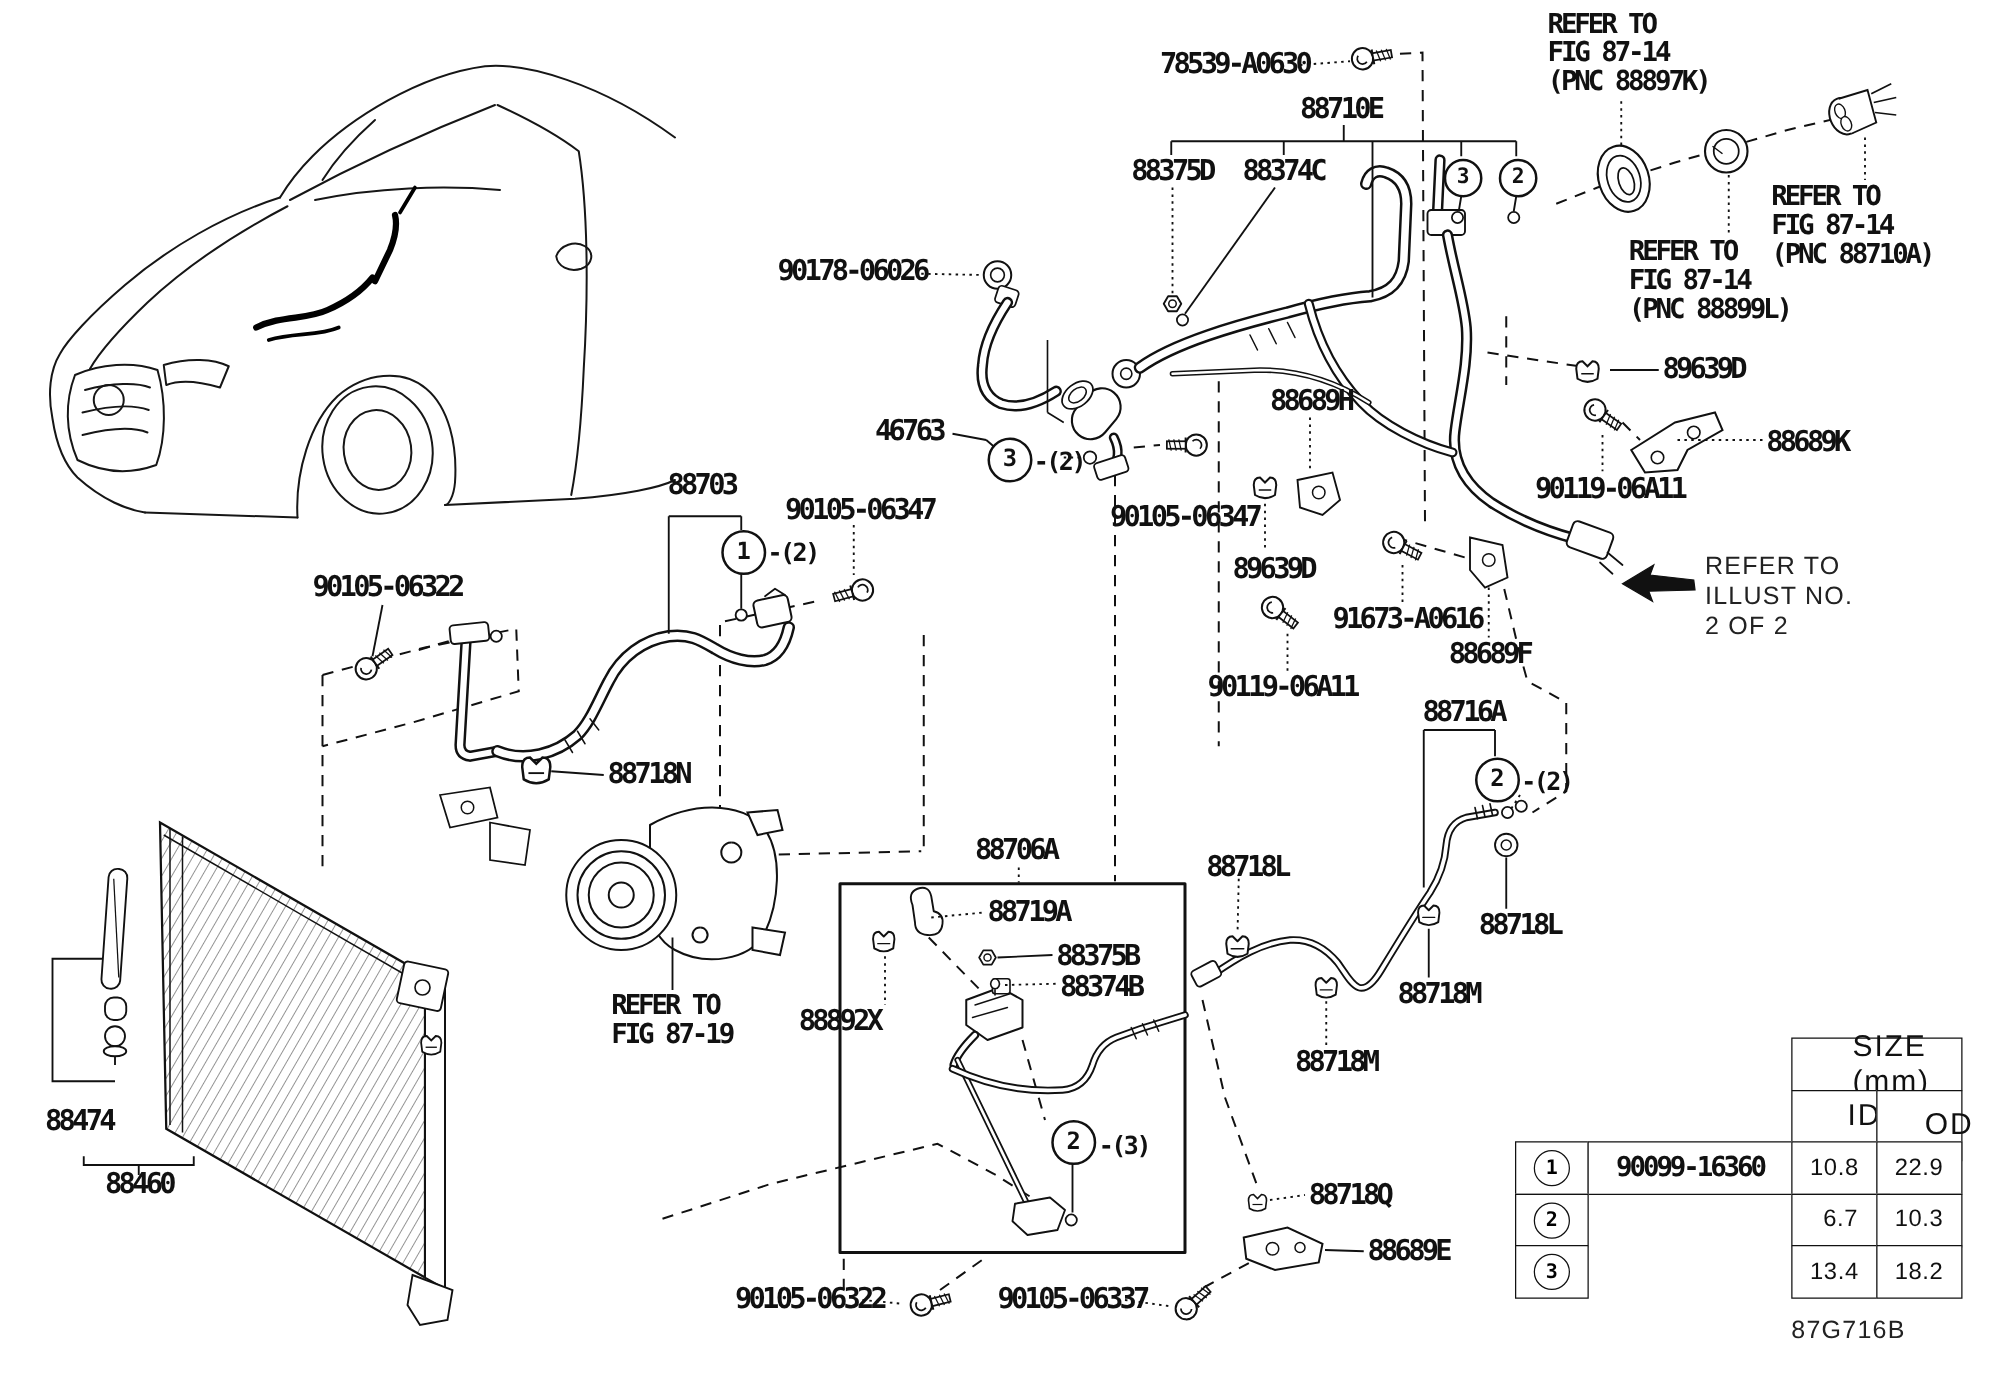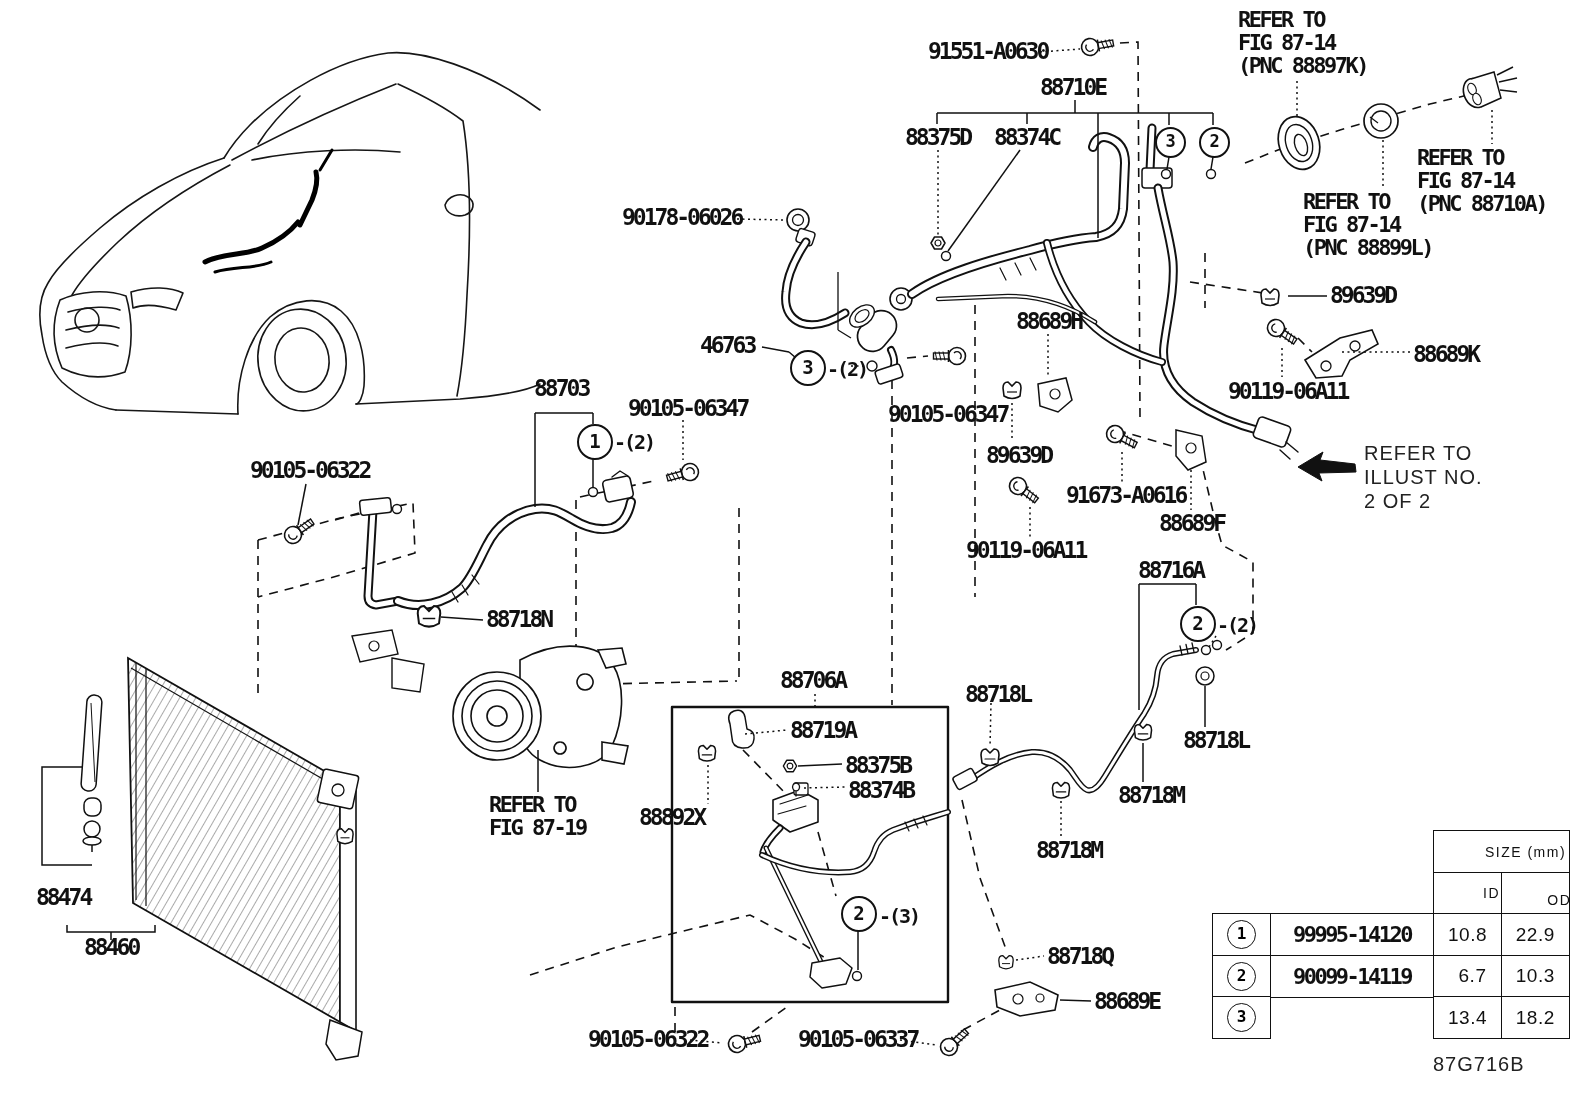--- a/index.html
+++ b/index.html
@@ -13,21 +13,21 @@
   .lt{position:absolute;font-family:"Liberation Sans",sans-serif;font-size:20px;color:#222;
       letter-spacing:1px;white-space:pre;line-height:24px;}
   .co{position:absolute;width:32px;height:32px;border:2.2px solid #111;border-radius:50%;
       text-align:center;line-height:30px;font-size:19px;font-weight:700;color:#111;background:#fff;}
   .co.sm{width:27px;height:27px;line-height:25px;font-size:17px;}
   .qty{position:absolute;font-size:20px;font-weight:700;letter-spacing:-2px;color:#111;white-space:pre;}
   
   #tbl{position:absolute;left:1212px;top:830px;width:358px;height:208px;}
   .cell{position:absolute;border:1.6px solid #111;box-sizing:border-box;display:flex;
         align-items:center;justify-content:center;background:#fff;}
-  .cell.hd{font-family:"Liberation Sans",sans-serif;font-size:14px;letter-spacing:1.5px;color:#111;padding-left:48px;}
+  .cell.hd{font-family:"Liberation Sans",sans-serif;font-size:24px;letter-spacing:1.5px;color:#111;padding-left:48px;}
   .cell.num{font-family:"Liberation Sans",sans-serif;font-size:19px;letter-spacing:0.5px;color:#111;}
   .cell.part{font-size:22px;font-weight:700;letter-spacing:-2.5px;color:#111;}
   .tco{width:27px;height:27px;border:1.8px solid #111;border-radius:50%;text-align:center;
        line-height:25px;font-size:16px;font-weight:700;}
 </style>
 </head>
 <body>
 
 <div id="stage">
 
@@ -315,21 +315,21 @@
     <path d="M 745,734 L 787,730 M 708,765 L 708,804" stroke-dasharray="2 3.5"></path>
     <path d="M 798,766 L 842,764"></path>
     <path d="M 804,788 L 845,787" stroke-dasharray="2 3.5"></path>
     <path d="M 858,931 L 858,970"></path>
     <path d="M 838,272 L 838,330 M 838,330 L 851,338" stroke-width="1.3"></path>
   </g>
 
   <polygon points="1298,467 1323,452 1320,460 1355,464 1356,472 1319,473 1322,481" fill="#111" stroke="#111"></polygon>
 </svg>
 
-<div class="pn" style="left:928px;top:40px">91551-A0630</div>
+<div class="pn" style="left:928px;top:40px">78539-A0630</div>
 <div class="pn" style="left:1040px;top:76px">88710E</div>
 <div class="pn" style="left:905px;top:126px">88375D</div>
 <div class="pn" style="left:994px;top:126px">88374C</div>
 <div class="pn" style="left:622px;top:206px">90178-06026</div>
 <div class="pn" style="left:1016px;top:310px">88689H</div>
 <div class="pn" style="left:700px;top:334px">46763</div>
 <div class="pn" style="left:1330px;top:284px">89639D</div>
 <div class="pn" style="left:1413px;top:343px">88689K</div>
 <div class="pn" style="left:1228px;top:380px">90119-06A11</div>
 <div class="pn" style="left:534px;top:377px">88703</div>
@@ -377,28 +377,27 @@
 <div class="qty" style="left:879px;top:904px">-(3)</div>
 
 <div id="tbl">
   <div class="cell hd" style="left:221px;top:0;width:137px;height:43px">SIZE (mm)</div>
   <div class="cell hd" style="left:221px;top:41.5px;width:69px;height:43px">ID</div>
   <div class="cell hd" style="left:288.5px;top:41.5px;width:69.5px;height:57px">OD</div>
 
   <div class="cell" style="left:0;top:83px;width:59px;height:43px">
         <span class="tco">1</span>
       </div>
-  <div class="cell part" style="left:57.5px;top:83px;width:165px;height:43px">99995-14120</div>
+  <div class="cell part" style="left:57.5px;top:83px;width:165px;height:43px">90099-16360</div>
   <div class="cell num" style="left:221px;top:83px;width:69px;height:43px">10.8</div>
   <div class="cell num" style="left:288.5px;top:83px;width:69.5px;height:43px">22.9</div>
 
   <div class="cell" style="left:0;top:124.5px;width:59px;height:43px">
         <span class="tco">2</span>
       </div>
-  <div class="cell part" style="left:57.5px;top:124.5px;width:165px;height:43px">90099-14119</div>
   <div class="cell num" style="left:221px;top:124.5px;width:79px;height:43px">6.7</div>
   <div class="cell num" style="left:288.5px;top:124.5px;width:69.5px;height:43px">10.3</div>
 
   <div class="cell" style="left:0;top:166px;width:59px;height:43px">
         <span class="tco">3</span>
       </div>
   <div class="cell num" style="left:221px;top:166px;width:69px;height:43px">13.4</div>
   <div class="cell num" style="left:288.5px;top:166px;width:69.5px;height:43px">18.2</div>
 </div>
 

